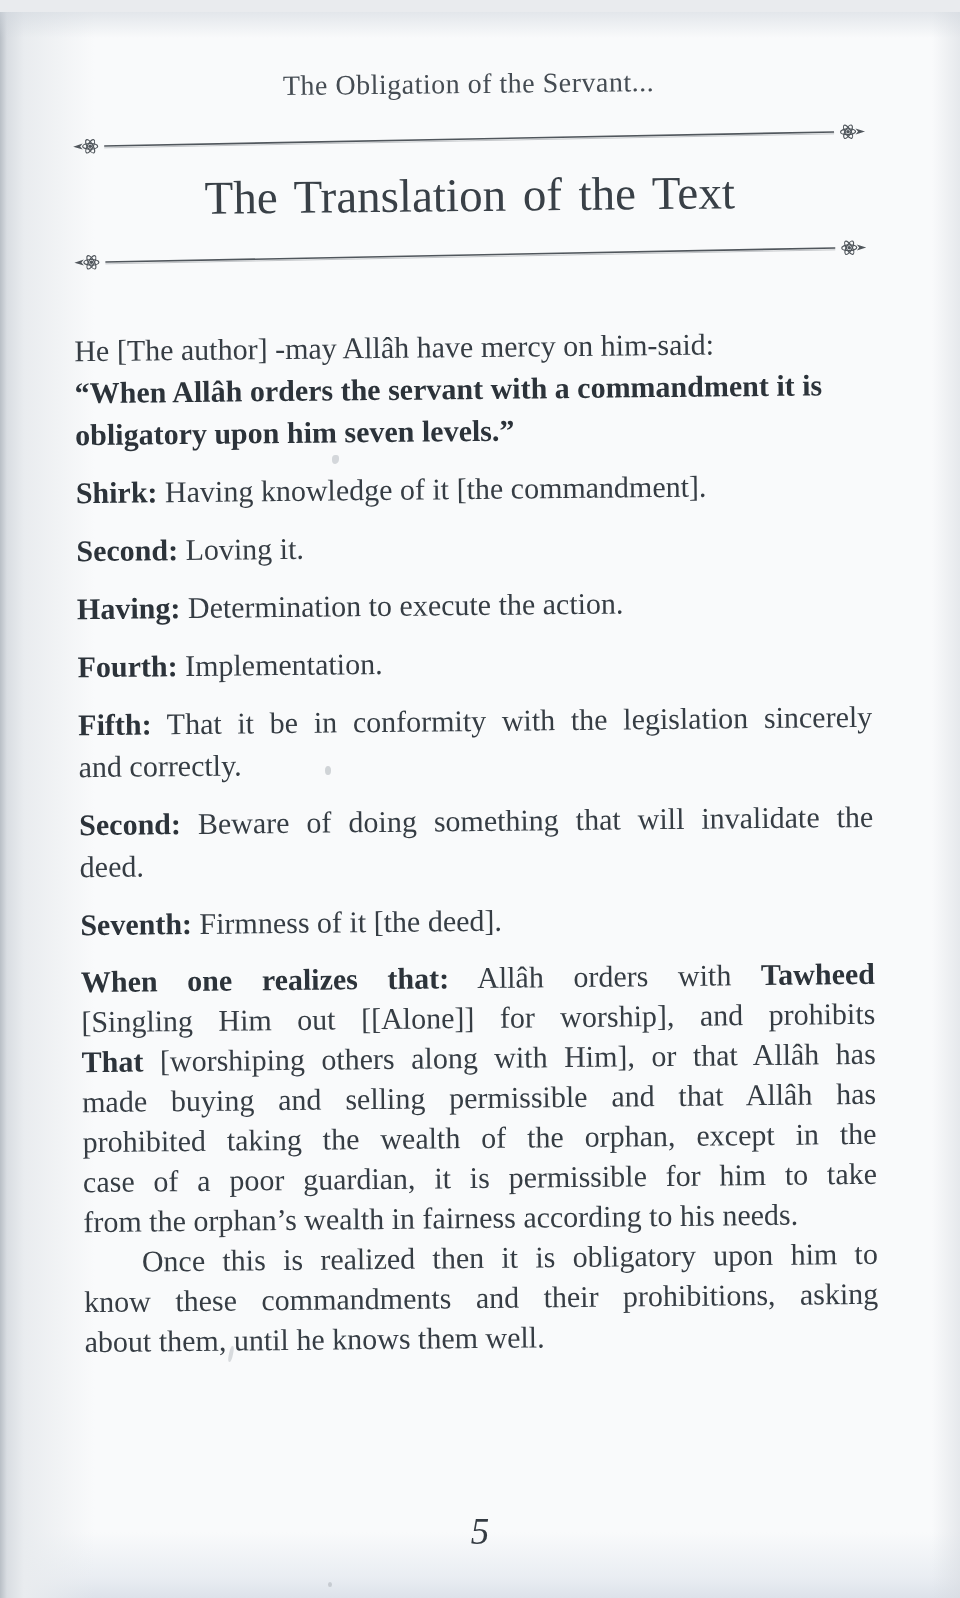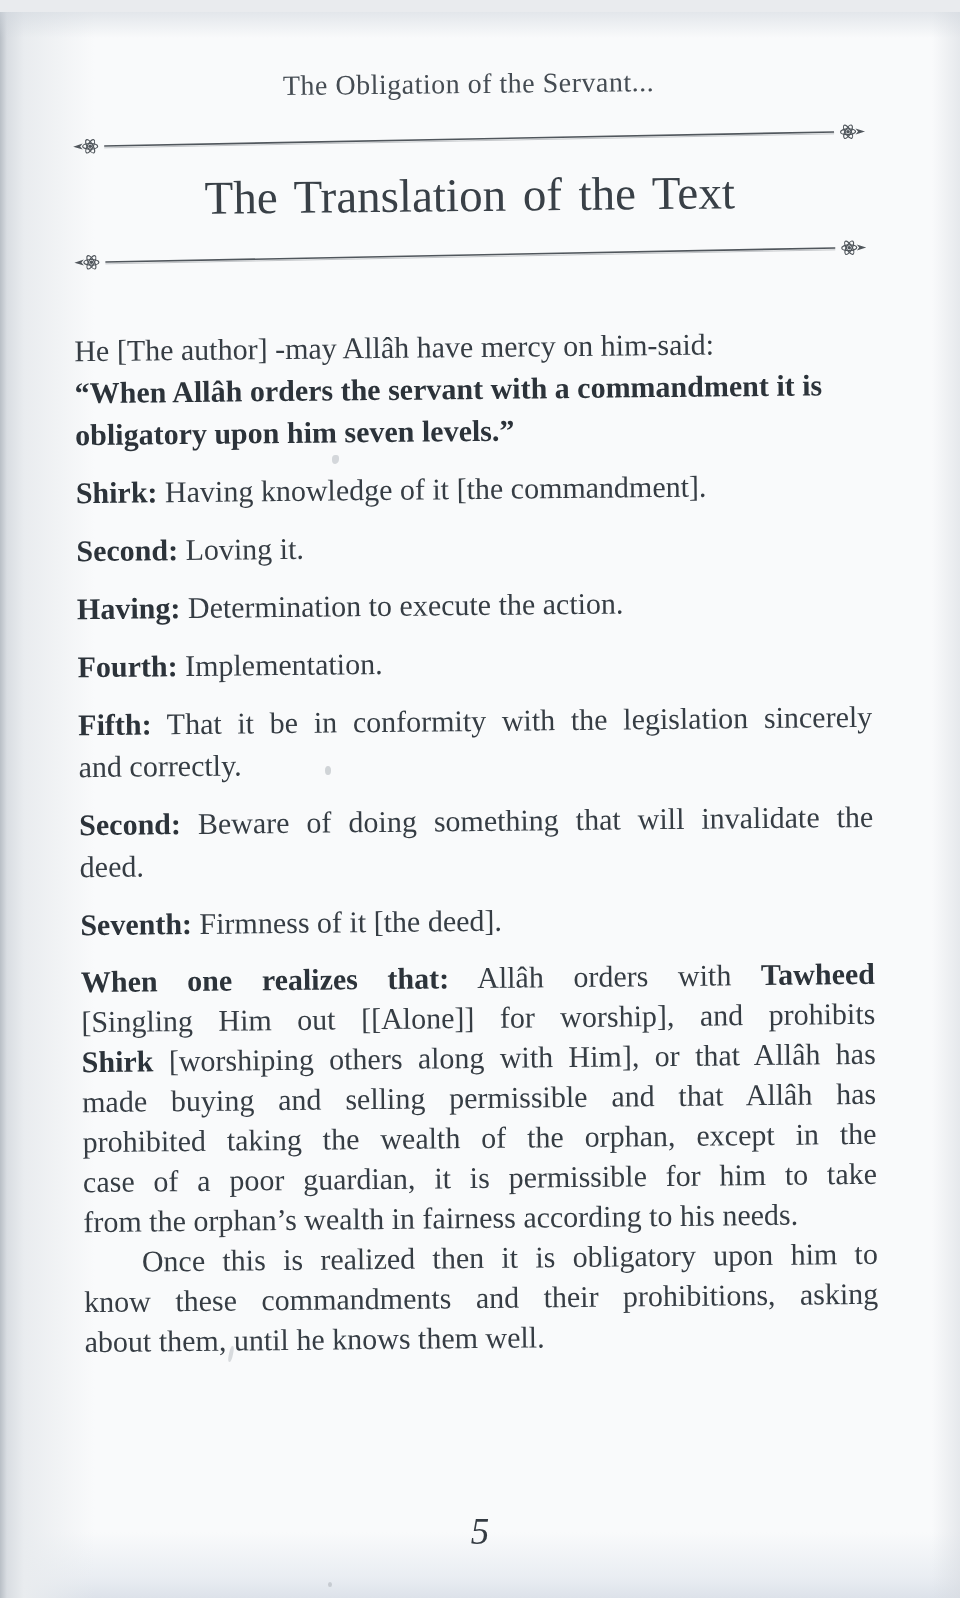--- a/index.html
+++ b/index.html
@@ -160,21 +160,21 @@
       <p class="level">
         <span class="jl"><span class="b">Second:</span> <span>Beware of doing something that will invalidate the</span></span>
         <span class="line">deed.</span>
       </p>
       <p class="level"><span class="b">Seventh:</span> <span>Firmness of it [the deed].</span></p>
     </div>
 
     <p class="para">
       <span class="jl"><span class="b">When one realizes that:</span> <span>Allâh orders with</span> <span class="b">Tawheed</span></span>
       <span class="jl">[Singling Him out [[Alone]] for worship], and prohibits</span>
-      <span class="jl"><span class="b">Shirk</span> <span>[worshiping others along with Him], or that Allâh has</span></span>
+      <span class="jl"><span class="b">That</span> <span>[worshiping others along with Him], or that Allâh has</span></span>
       <span class="jl">made buying and selling permissible and that Allâh has</span>
       <span class="jl">prohibited taking the wealth of the orphan, except in the</span>
       <span class="jl">case of a poor guardian, it is permissible for him to take</span>
       <span class="line">from the orphan’s wealth in fairness according to his needs.</span>
     </p>
 
     <p class="para closing">
       <span class="jl indent">Once this is realized then it is obligatory upon him to</span>
       <span class="jl">know these commandments and their prohibitions, asking</span>
       <span class="line">about them, until he knows them well.</span>

